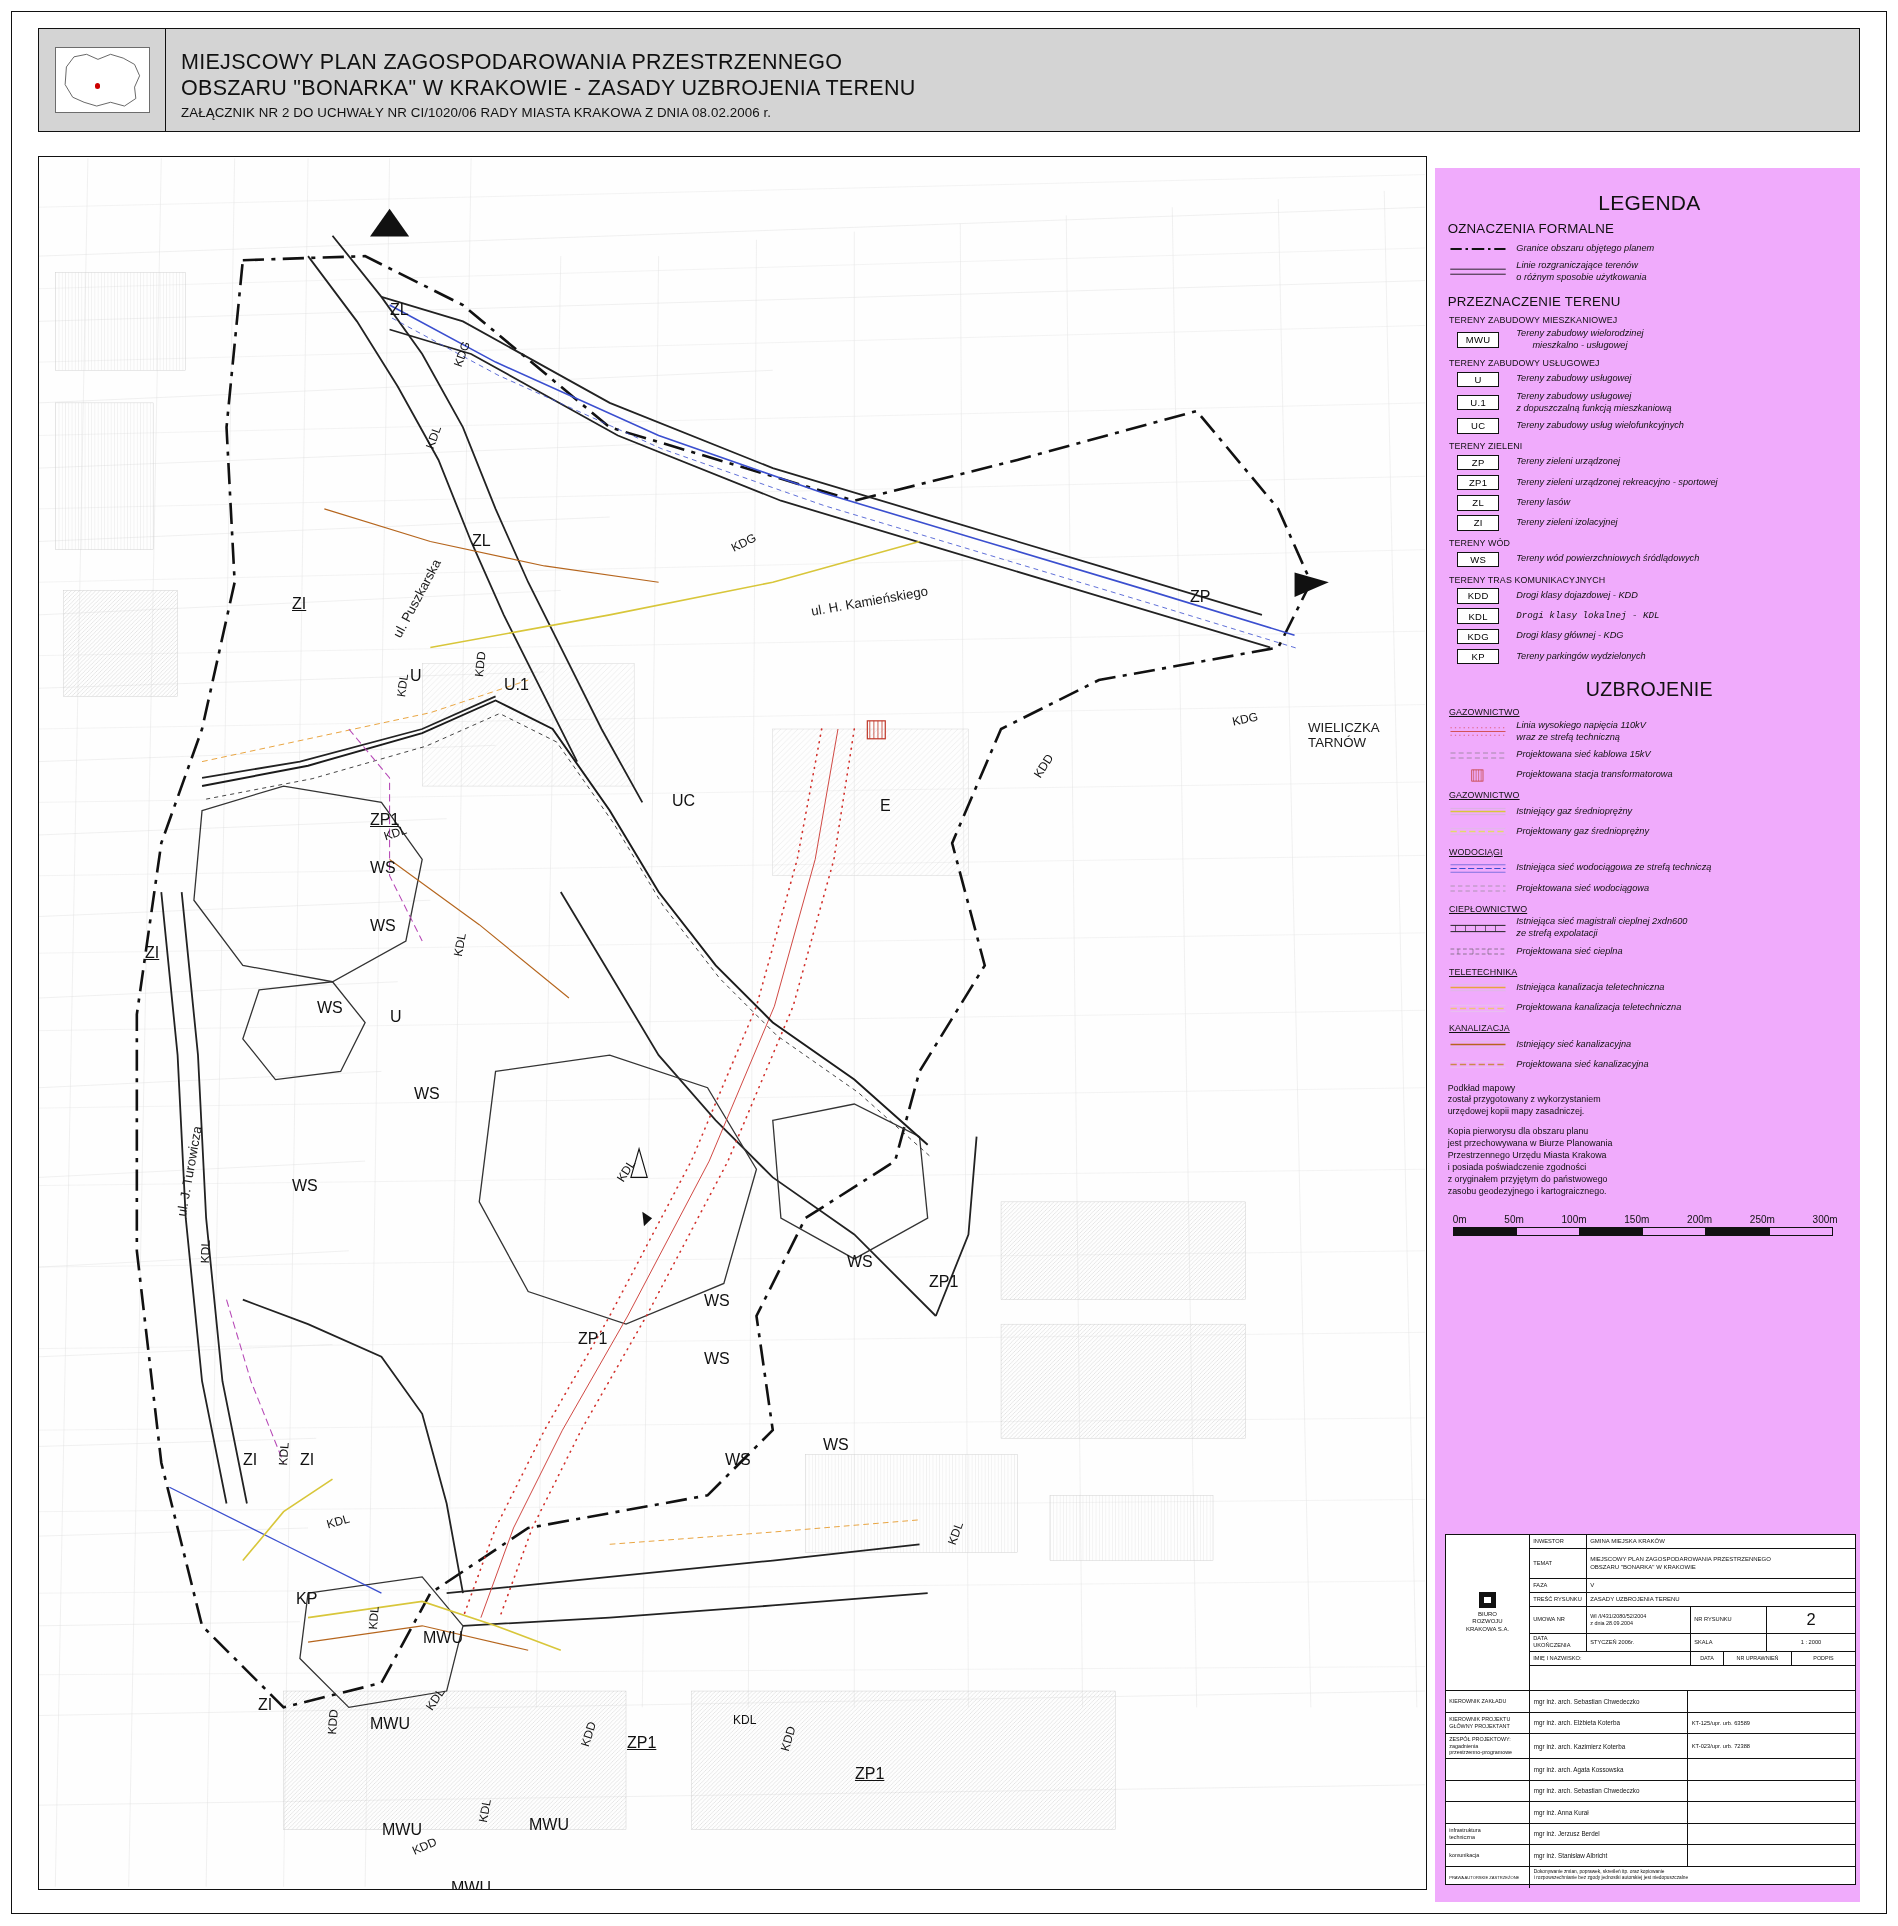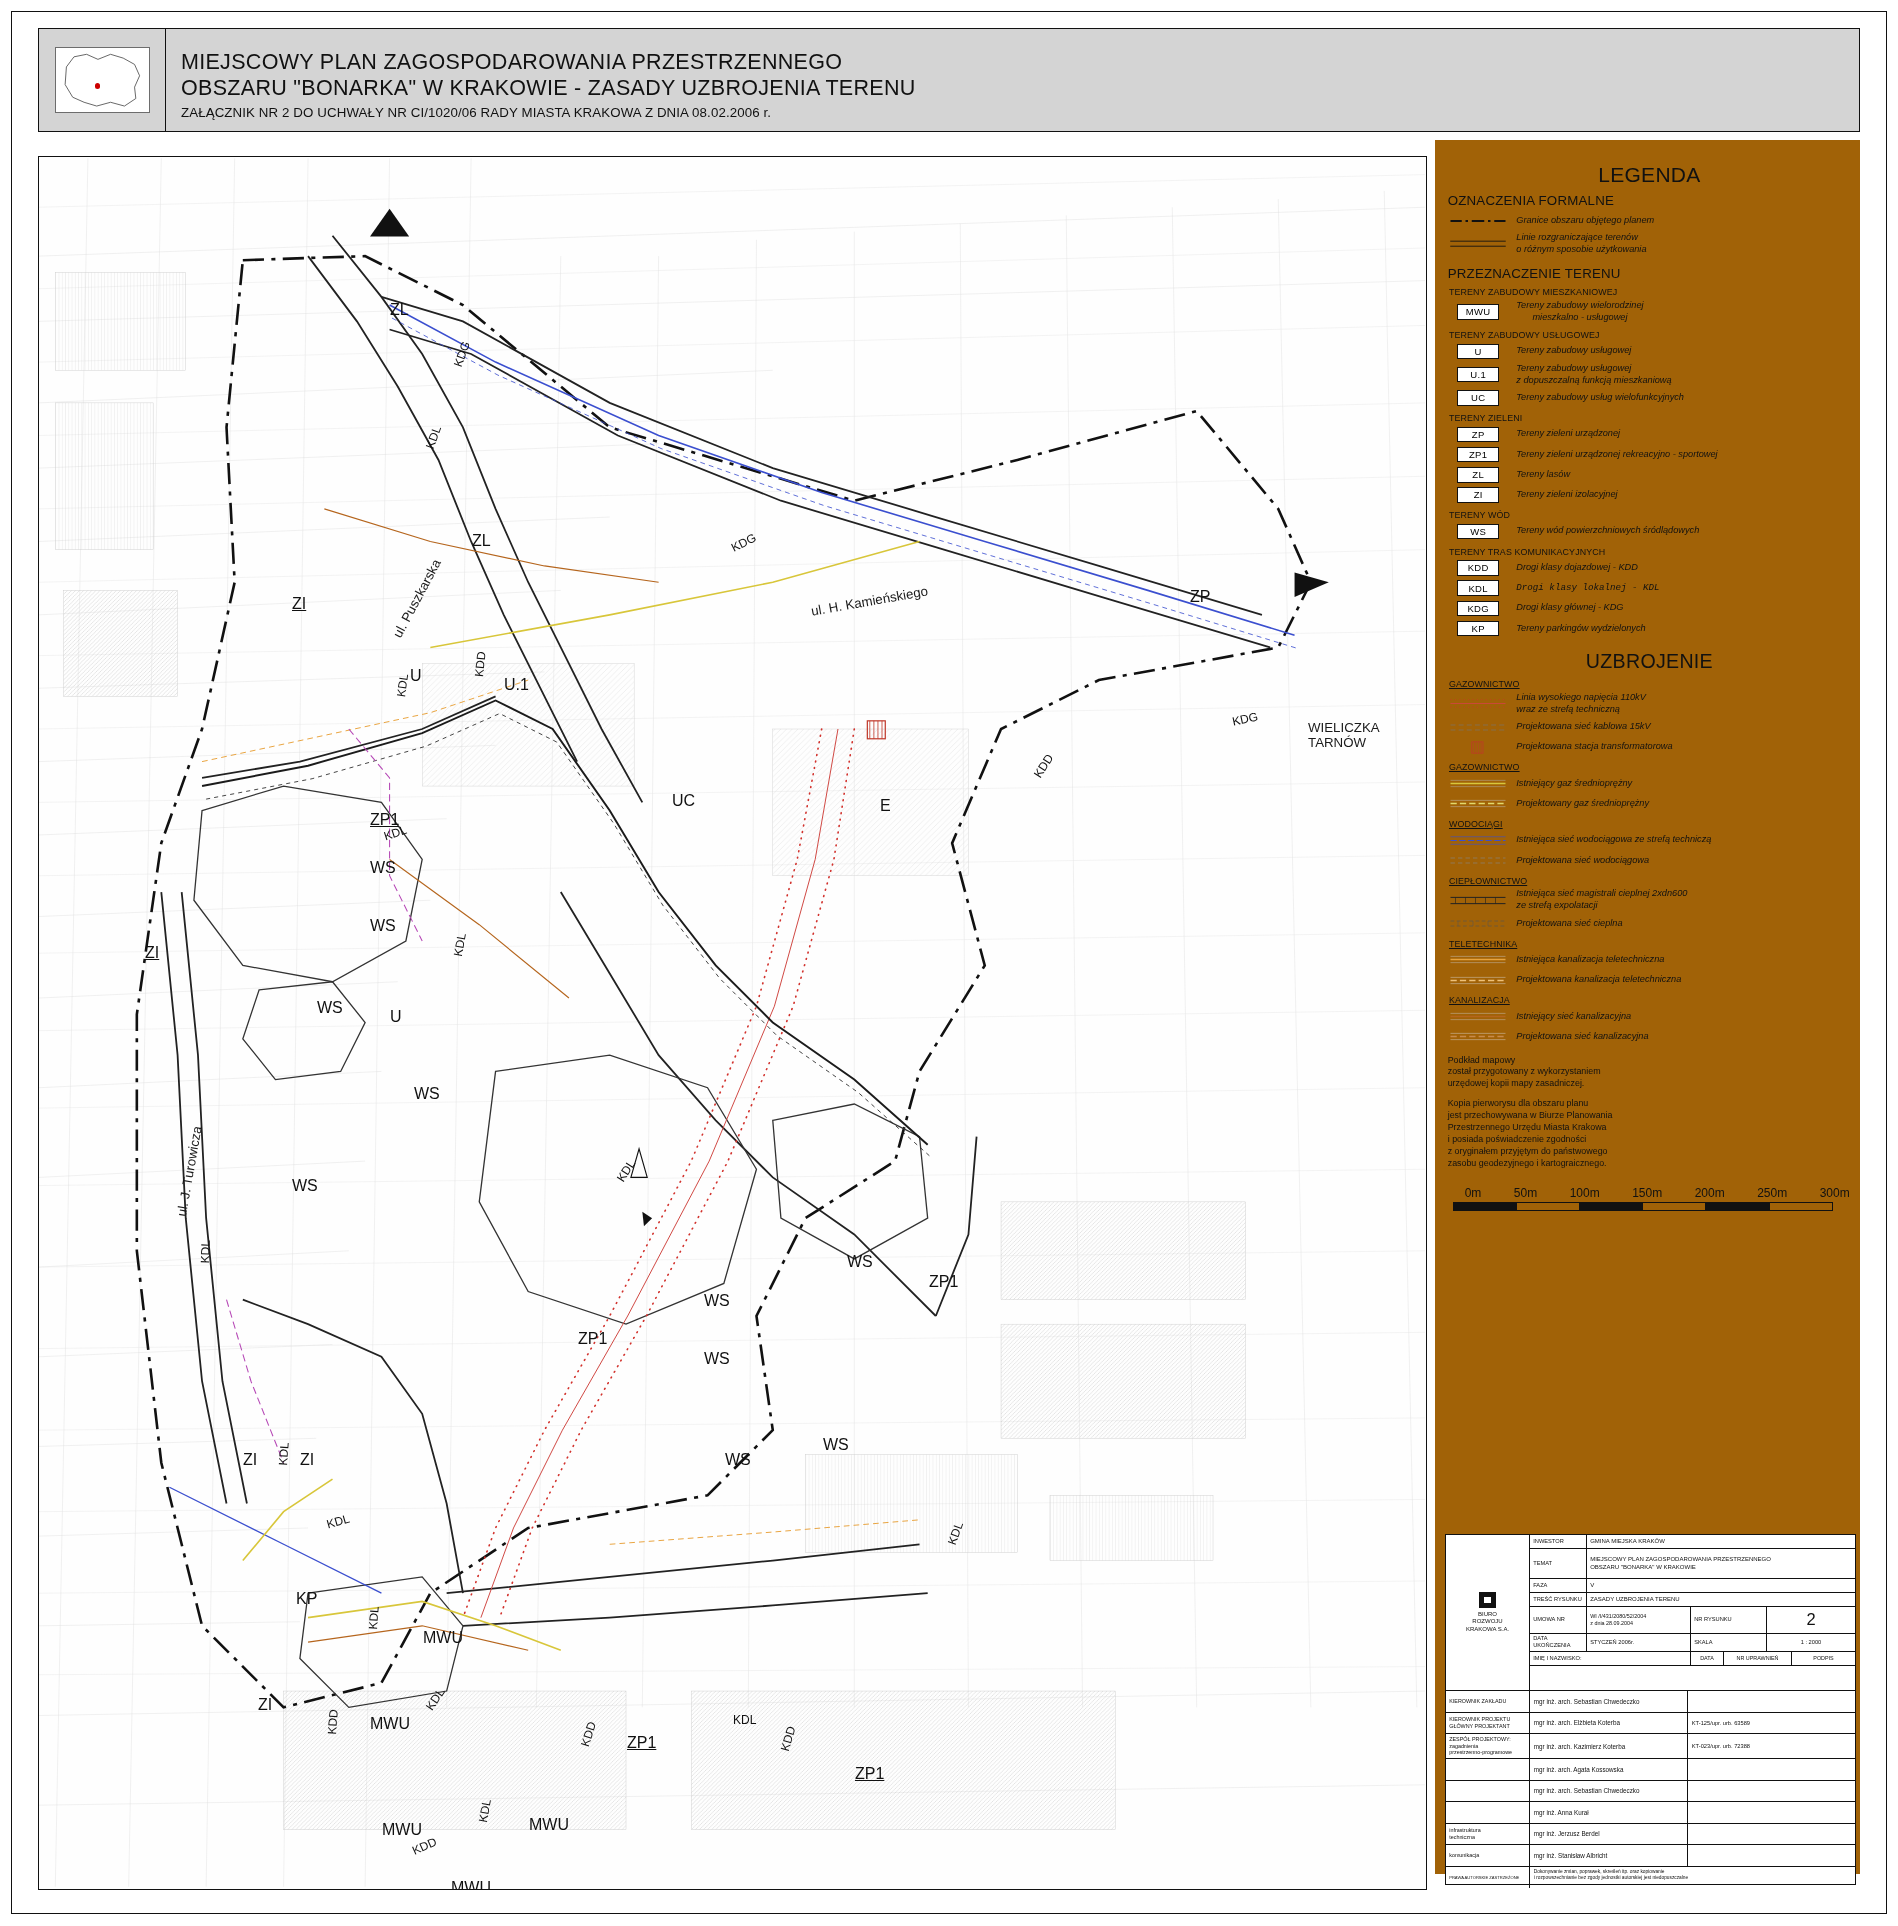--- a/index.html
+++ b/index.html
@@ -89,23 +89,23 @@
   .street-label {
     position: absolute;
     font-size: 13.3px;
     color: #1a1a1a;
     font-style: normal;
     white-space: nowrap;
   }
   
   .legend-panel {
     position: absolute;
-    left: 1435px; top: 140px;
+    left: 1435px; top: 168px;
     width: 425px; height: 1734px;
-    background: #a16207;
+    background: #f0abfc;
     padding: 11.4px 8.9px 0 12.7px;
   }
   .legend-title {
     text-align: center;
     font-size: 21px;
     letter-spacing: 0.3px;
     color: #111;
     margin: 11.4px 0 6.3px 0;
   }
   .legend-section-head {
@@ -164,25 +164,25 @@
     margin-top: 8.9px;
   }
   .note-block p { margin: 0 0 7.6px 0; }
   
   .scalebar-wrap {
     margin-top: 16.5px;
     width: 405px;
   }
   .scalebar-labels {
     display: flex;
-    font-size: 12px;
+    font-size: 10px;
     color: #111;
     justify-content: space-between;
     width: 385px;
-    margin-left: 17px;
+    margin-left: 5px;
   }
   .scalebar {
     margin-top: 1.9px;
     margin-left: 5px;
     width: 380px; height: 8.9px;
     display: flex;
     border: 0.6px solid #111;
   }
   .scalebar div { flex: 1; border-right: 0.6px solid #111; }
   .scalebar div:last-child { border-right: none; }

